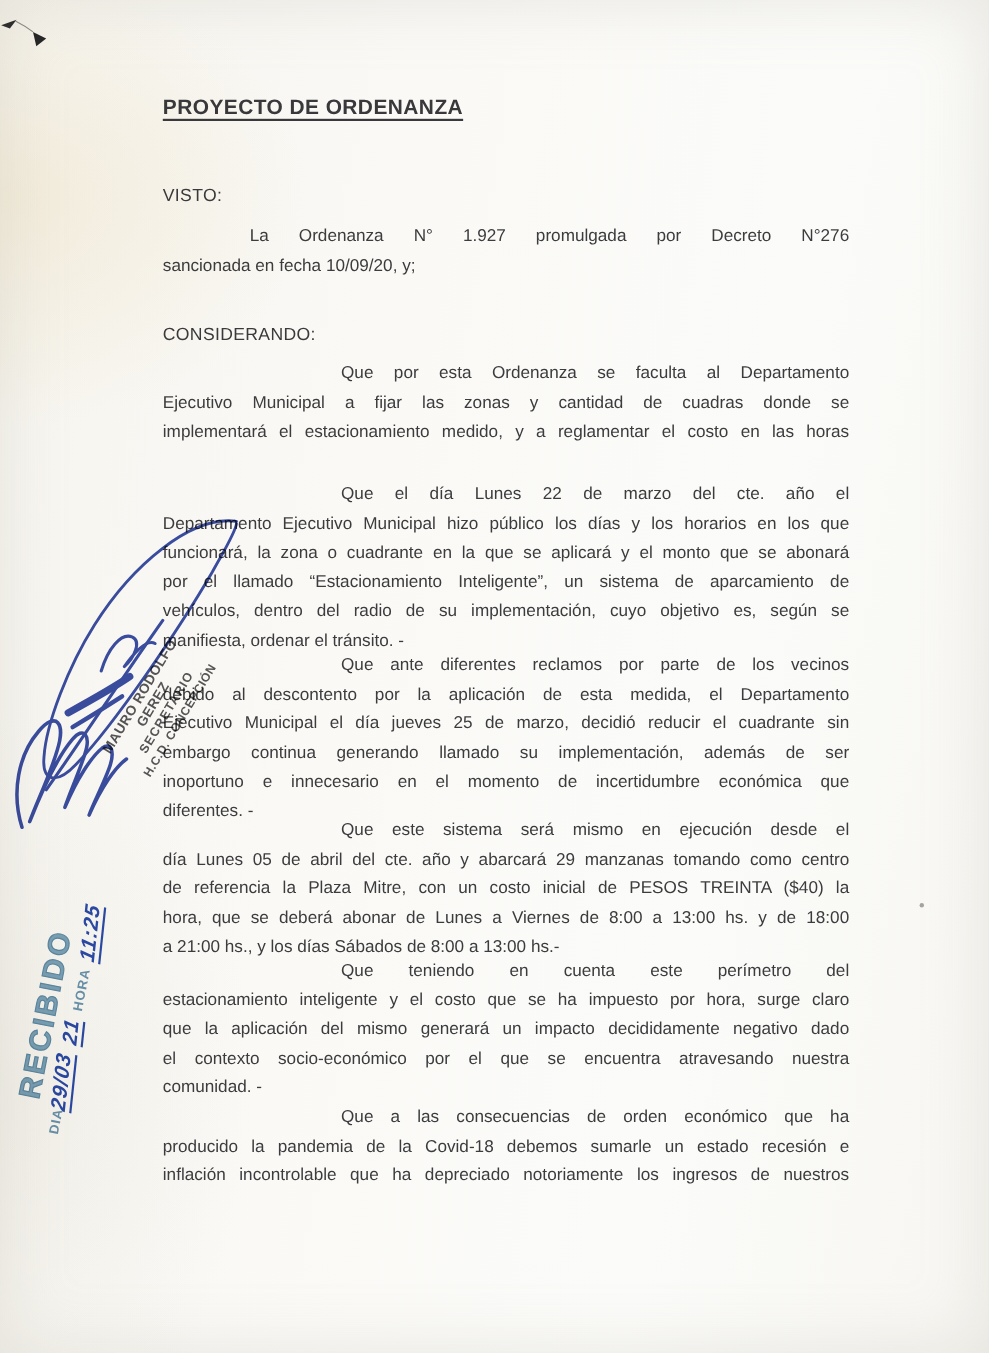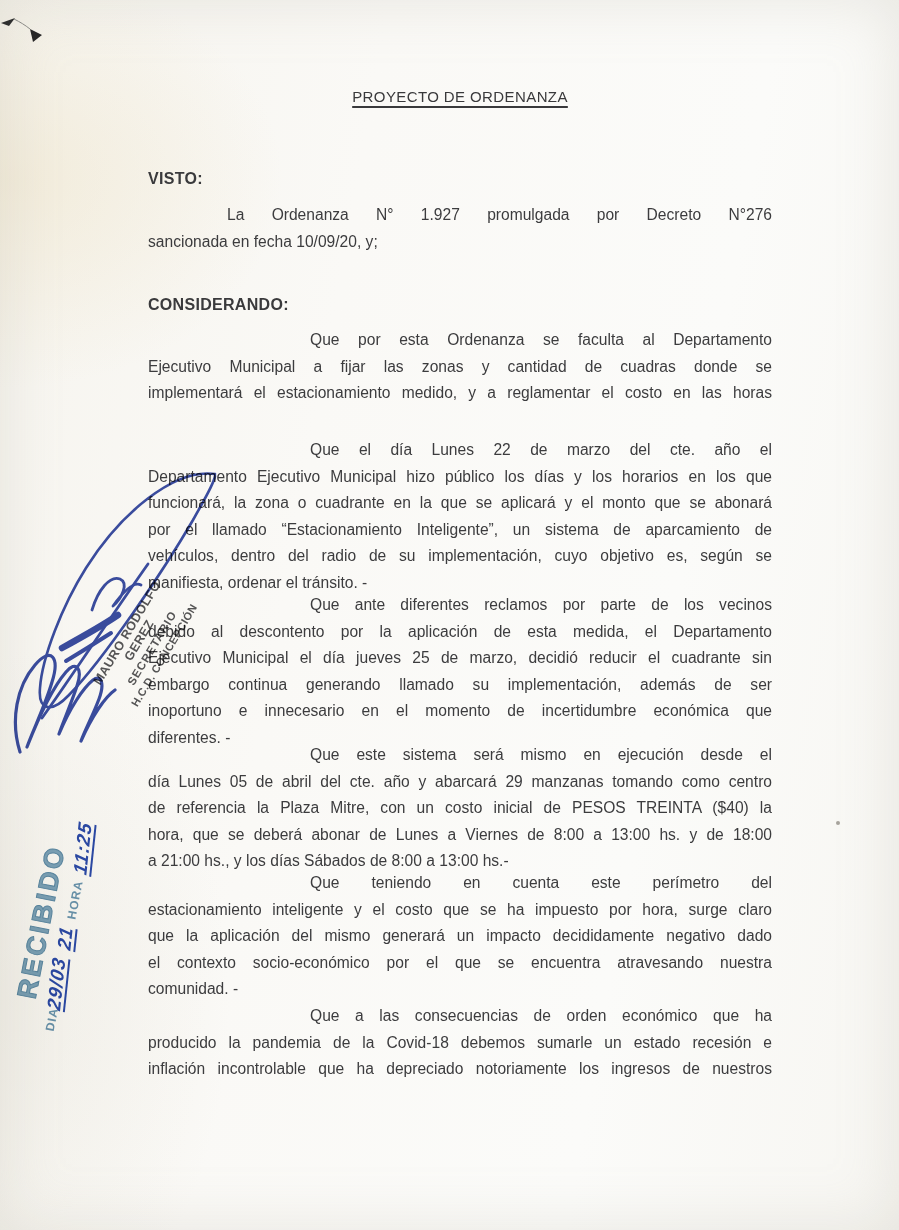--- a/index.html
+++ b/index.html
@@ -12,31 +12,31 @@
     color:#3b3b3d;
     background:
       radial-gradient(420px 320px at 10px 180px, rgba(236,224,193,0.45), rgba(236,224,193,0) 65%),
       radial-gradient(300px 500px at 20px 1000px, rgba(226,222,210,0.35), rgba(226,222,210,0) 70%),
       linear-gradient(100deg,#f6f4ee 0%, #faf9f6 35%, #fbfbf9 70%, #f7f6f2 100%);
     box-shadow:inset 0 0 60px rgba(180,175,160,0.25);
   }
   
   .doc-title{
     position:absolute;left:148px;top:88px;width:624px;
-    text-align:center;font-size:15px;font-weight:normal;letter-spacing:.4px;
+    font-size:19px;font-weight:bold;letter-spacing:.4px;
     color:#39393b;
   }
   .doc-title span{
     text-decoration:underline;
     text-decoration-thickness:1.6px;
     text-underline-offset:4px;
   }
   .heading{
     position:absolute;left:148px;width:624px;
-    font-size:16px;font-weight:bold;letter-spacing:.3px;color:#3a3a3c;
+    font-size:16px;font-weight:normal;letter-spacing:.3px;color:#3a3a3c;
   }
   .para{
     position:absolute;left:148px;width:624px;
     font-size:15.6px;line-height:26.5px;
     text-align:justify;color:#3c3c3e;
     --ind:162px;
   }
   .para-visto{--ind:79px;}
   .ln{text-align:justify;text-align-last:justify;}
   .ln.first{text-indent:var(--ind);}

